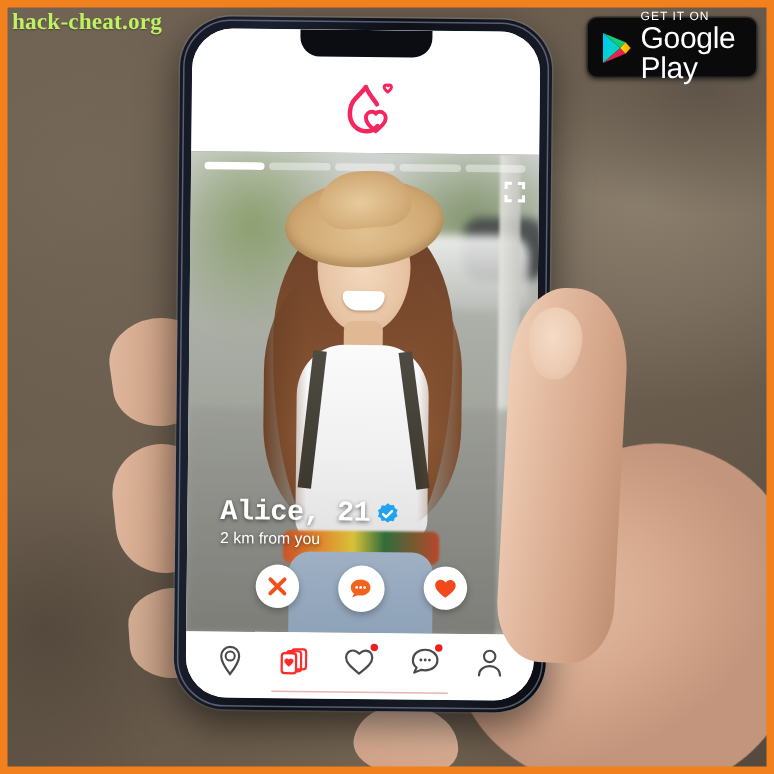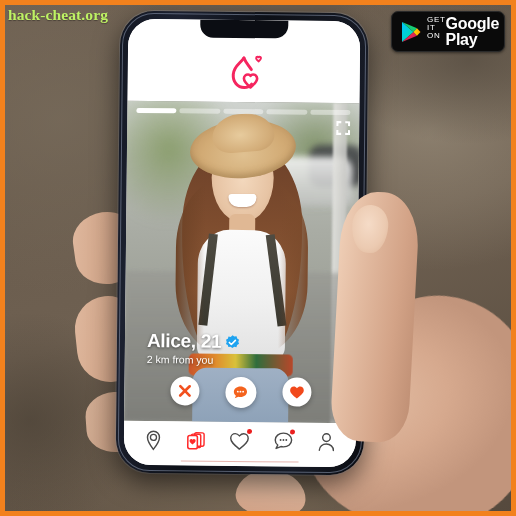--- a/index.html
+++ b/index.html
@@ -42,23 +42,23 @@
   
   .gp-badge{
     position:absolute;right:11px;top:11px;z-index:61;
     width:114px;height:41px;border-radius:7px;
     background:#0a0a0a;border:1px solid #2a2a2a;
     display:flex;align-items:center;gap:6px;
     padding:0 9px;box-sizing:border-box;
     box-shadow:0 1px 3px rgba(0,0,0,.5);
   }
   .gp-tri{width:20px;height:22px;flex:none;}
-  .gp-txt{display:flex;flex-direction:row;justify-content:center;line-height:1;}
+  .gp-txt{display:flex;flex-direction:column;justify-content:center;line-height:1;}
   .gp-small{color:#fff;font-size:8px;letter-spacing:.7px;font-weight:500;margin-bottom:1px;}
-  .gp-big{color:#fff;font-size:16px;font-weight:700;letter-spacing:-.2px;}
+  .gp-big{color:#fff;font-size:20px;font-weight:400;letter-spacing:-.2px;}
 
   
   .hand{position:absolute;z-index:5;}
   .palm{
     left:300px;top:300px;width:240px;height:230px;
     background:
       radial-gradient(ellipse 150px 110px at 70px 90px, #e3bda3 0%, #d6a98e 55%, #c2957c 100%);
     border-radius:60% 40% 45% 55%/55% 45% 55% 45%;
     transform:rotate(-12deg);
     filter:blur(.4px);
@@ -242,20 +242,21 @@
   .expand-ico{
     position:absolute;right:9px;top:18px;width:14px;height:14px;z-index:12;
   }
 
   
   .name-block{position:absolute;left:22px;bottom:56px;z-index:14;}
   .name-row{display:flex;align-items:center;gap:4px;}
   .name{
     color:#fff;font-size:19px;font-weight:bold;letter-spacing:-.3px;
     text-shadow:0 1px 3px rgba(0,0,0,.55);
+    font-family:Liberation Mono, monospace;
   }
   .verified{width:15px;height:15px;flex:none;}
   .dist{
     color:#fff;font-size:10.5px;margin-top:1px;
     text-shadow:0 1px 3px rgba(0,0,0,.6);
   }
 
   
   .actions{
     position:absolute;left:0;right:0;bottom:14px;z-index:15;

